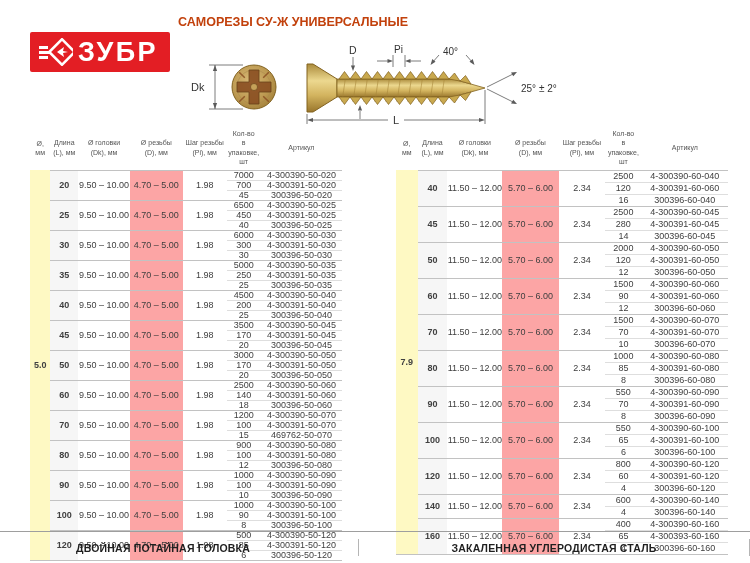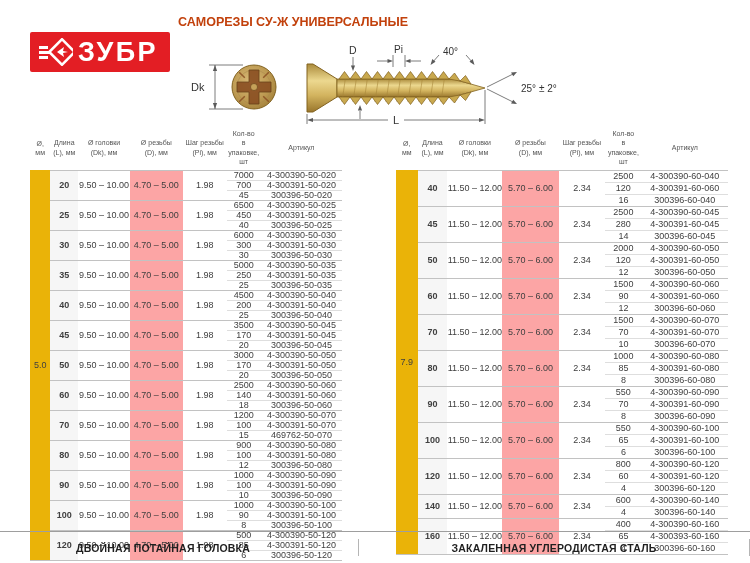--- a/index.html
+++ b/index.html
@@ -42,21 +42,21 @@
     text-align:center; vertical-align:middle; white-space:pre-line;
     height:19px; padding:1px 0 3px 0; overflow:visible;
   }
   table.size-table td {
     font-size:9px; line-height:1; color:#404040; text-align:center;
     vertical-align:middle; padding:0; overflow:hidden;
   }
   .t5 tbody tr { height:9.87px; }
   .t6 tbody tr { height:12.03px; }
 
-  td.dia  { font-weight:normal; font-size:11px; color:#2e2e2e; background:#eab308; }
+  td.dia  { font-weight:bold; font-size:11px; color:#2e2e2e; background:#fef9c3; }
   td.len  { font-weight:bold; color:#333; background:#f6f6f6; }
   td.thread { background:#fca5a5; }
   td.qty  { text-align:right; padding-right:6px; }
   td.sku  { text-align:right; padding-right:3px; }
 
   tr.sub td { border-top:1px solid #dedede; }
   tr.group-start td:not(.dia) { border-top:1px solid #c2c2c2; }
 
   
   .footer {

